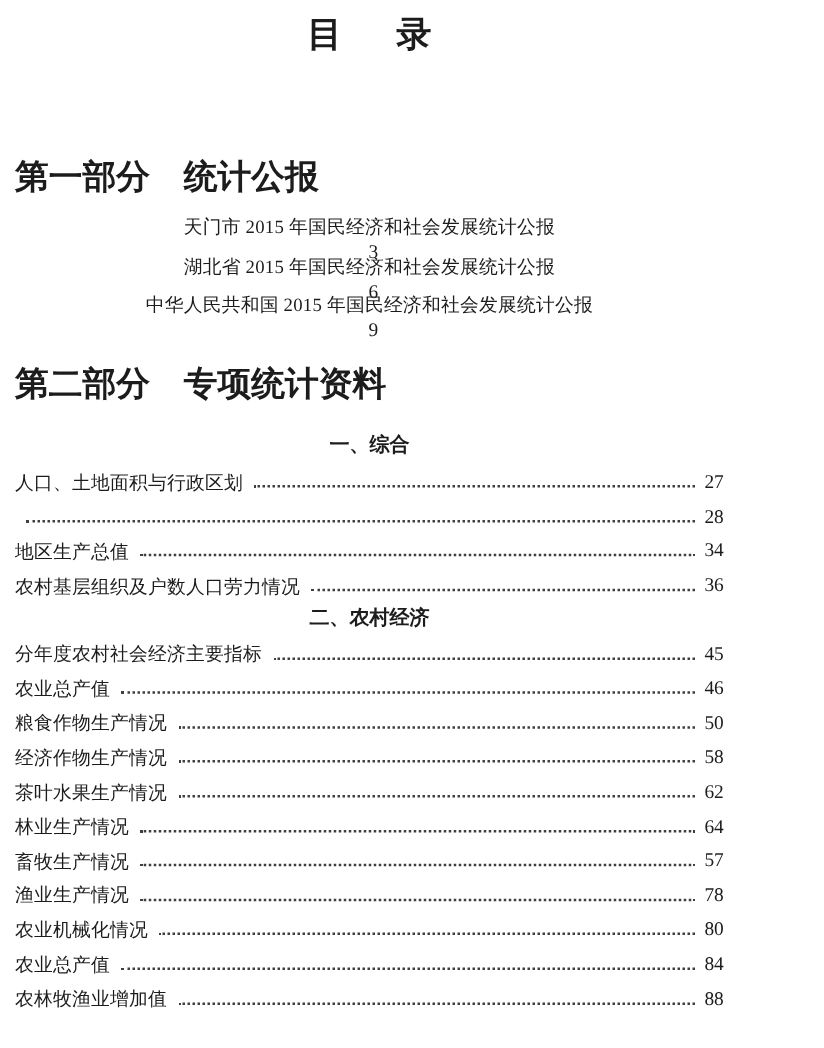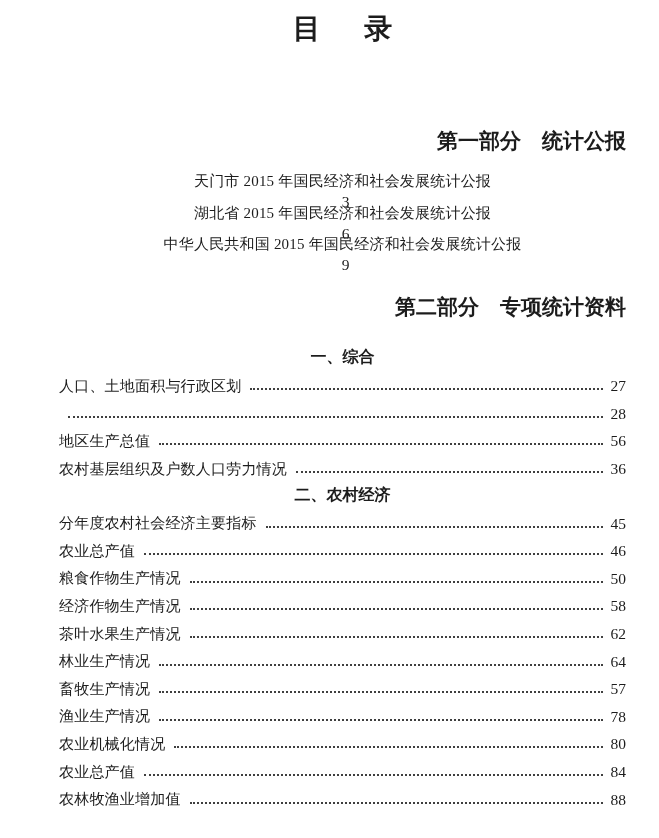--- a/index.html
+++ b/index.html
@@ -8,38 +8,37 @@
     background:#ffffff;
     color:#1c1c1c;
     font-family:"Liberation Serif","DejaVu Serif",serif;
     overflow:hidden;
   }
   .page{
     box-sizing:border-box;
     width:591px;height:838px;
     padding:0 12px;
     overflow:hidden;
-    margin-left:47px;
   }
   .doc-title{
     margin:12px 0 0 0;
     font-size:28px;
     line-height:34px;
     font-weight:bold;
     text-align:center;
     letter-spacing:1.55em;
     padding-left:1.55em;
     font-family:"Liberation Serif","DejaVu Serif",serif;
   }
   .part-heading{
     margin:0;
-    font-size:21px;
+    font-size:27px;
     line-height:24px;
     font-weight:bold;
-    text-align:right;
+    text-align:left;
     font-family:"Liberation Sans","DejaVu Sans",sans-serif;
   }
   .part-heading.first{margin-top:83px;}
   .part-heading.second{margin-top:28px;}
   .sub-heading{
     margin:0;
     font-size:16px;
     line-height:17px;
     font-weight:bold;
     text-align:center;
@@ -113,21 +112,21 @@
       <span class="leader"></span>
       <span class="pg">27</span>
     </div>
     <div class="row h28">
       <span class="leader"></span>
       <span class="pg">28</span>
     </div>
     <div class="row h28">
       <span class="t">地区生产总值</span>
       <span class="leader"></span>
-      <span class="pg">56</span>
+      <span class="pg">34</span>
     </div>
     <div class="row h28">
       <span class="t">农村基层组织及户数人口劳力情况</span>
       <span class="leader"></span>
       <span class="pg">36</span>
     </div>
   </div>
 
   <h3 class="sub-heading g2">二、农村经济</h3>
 

